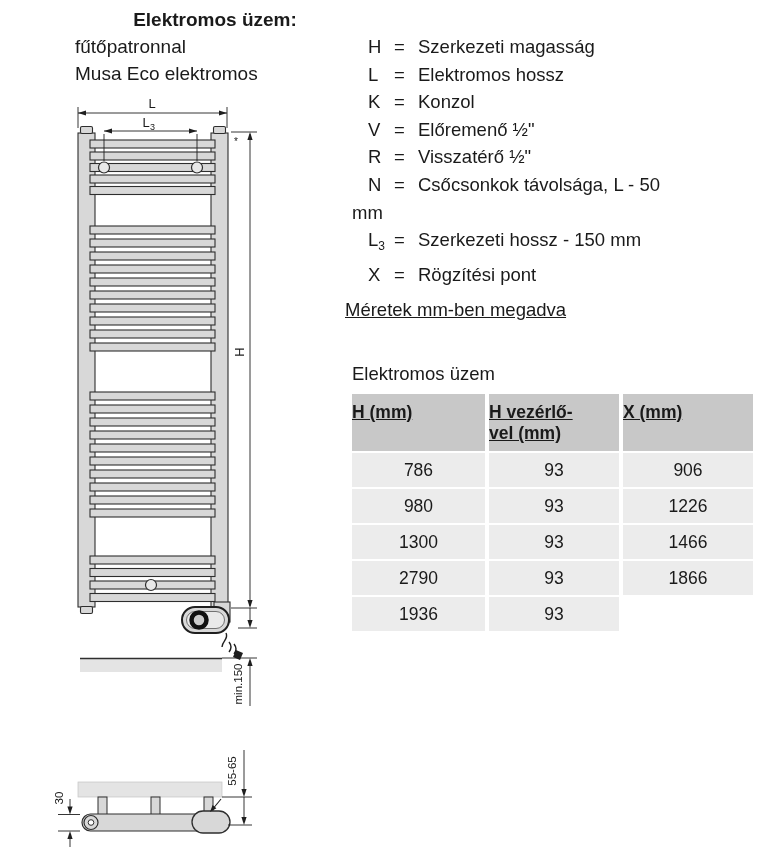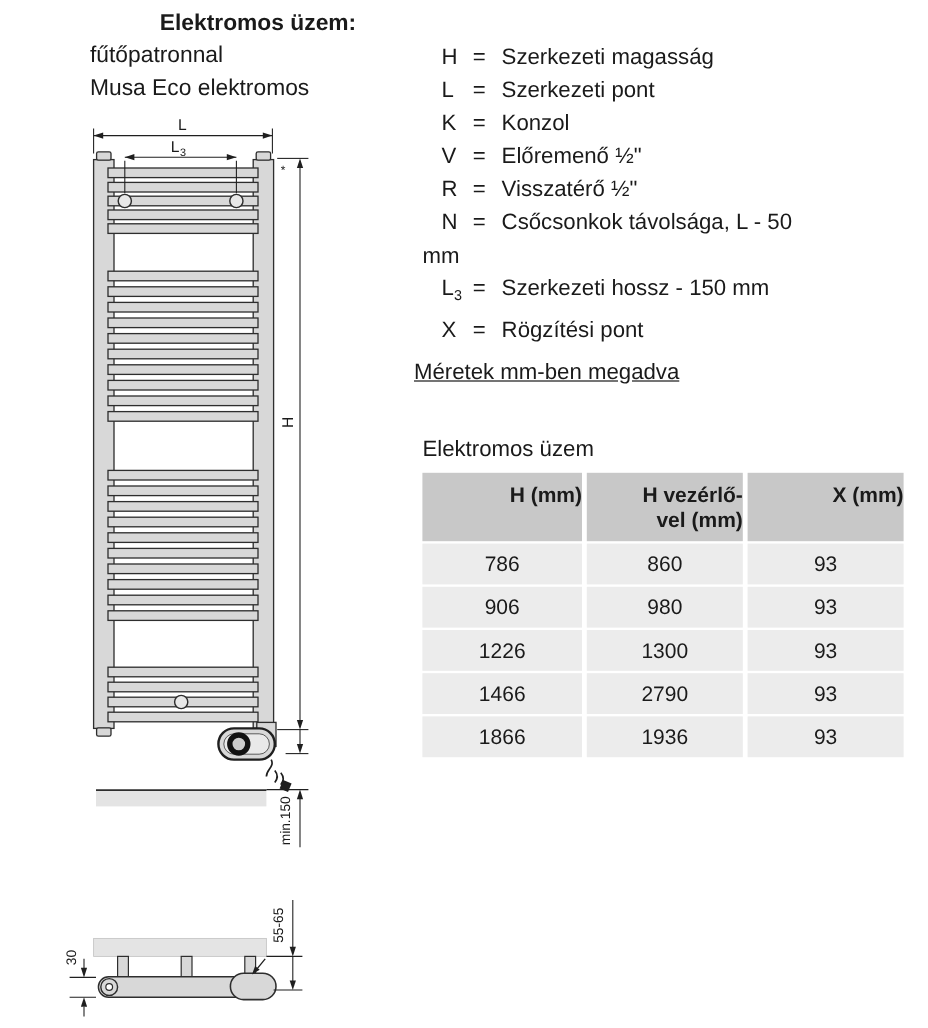--- a/index.html
+++ b/index.html
@@ -20,22 +20,22 @@
   .leg-eq{width:24px;flex:0 0 24px;}
   .leg-wrap{margin-left:0;}
   
   #note{left:345px;top:299px;font-size:18.5px;text-decoration:underline;}
   
   #table-block{left:313px;top:363px;padding-left:39px;}
   #table-title{font-size:18.5px;margin-bottom:9px;}
   .tbl{display:grid;grid-template-columns:133px 130px 130px;gap:2px 4px;}
   .th{
     background:#c8c8c8;height:49px;padding-top:8px;
-    font-weight:bold;font-size:17.5px;text-align:right;
-    white-space:pre-line;line-height:21px;
+    font-weight:bold;font-size:17.5px;text-align:left;
+    white-space:pre-line;line-height:21px;text-decoration:underline;
   }
   .td{
     background:#ececec;height:34px;line-height:34px;
     font-size:17.5px;text-align:center;
   }
   svg text{fill:#1a1a1a;}
 </style>
 </head>
 <body>
 
@@ -47,21 +47,21 @@
 
 <div class="abs" id="legend">
   <div class="leg-item">
     <span class="leg-sym">H</span>
     <span class="leg-eq">=</span>
     <span class="leg-def">Szerkezeti magasság</span>
   </div>
   <div class="leg-item">
     <span class="leg-sym">L</span>
     <span class="leg-eq">=</span>
-    <span class="leg-def">Szerkezeti pont</span>
+    <span class="leg-def">Elektromos hossz</span>
   </div>
   <div class="leg-item">
     <span class="leg-sym">K</span>
     <span class="leg-eq">=</span>
     <span class="leg-def">Konzol</span>
   </div>
   <div class="leg-item">
     <span class="leg-sym">V</span>
     <span class="leg-eq">=</span>
     <span class="leg-def">Előremenő ½"</span>
@@ -93,21 +93,20 @@
 
 <div class="abs" id="table-block">
   <div id="table-title">Elektromos üzem</div>
   <div class="tbl">
     <div class="th">H (mm)</div>
     <div class="th">H vezérlő-
 vel (mm)</div>
     <div class="th">X (mm)</div>
 
     <div class="td">786</div>
-    <div class="td">860</div>
     <div class="td">93</div>
 
     <div class="td">906</div>
     <div class="td">980</div>
     <div class="td">93</div>
 
     <div class="td">1226</div>
     <div class="td">1300</div>
     <div class="td">93</div>
 

